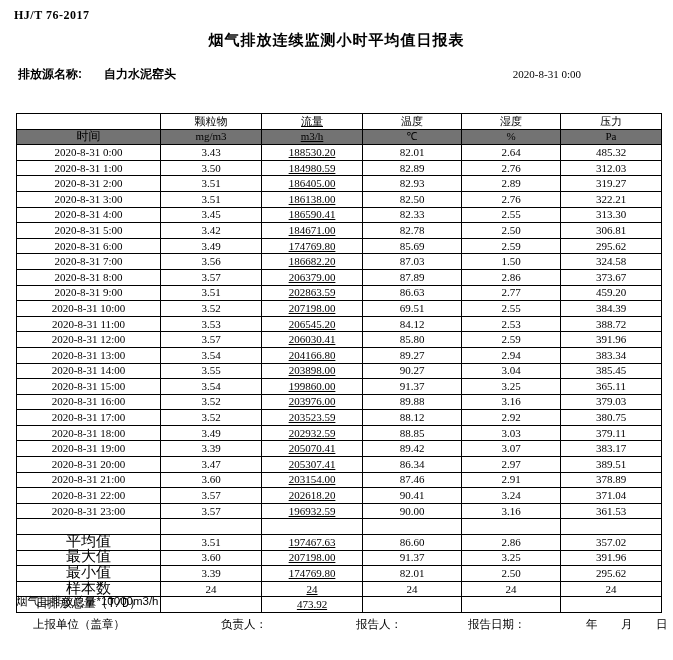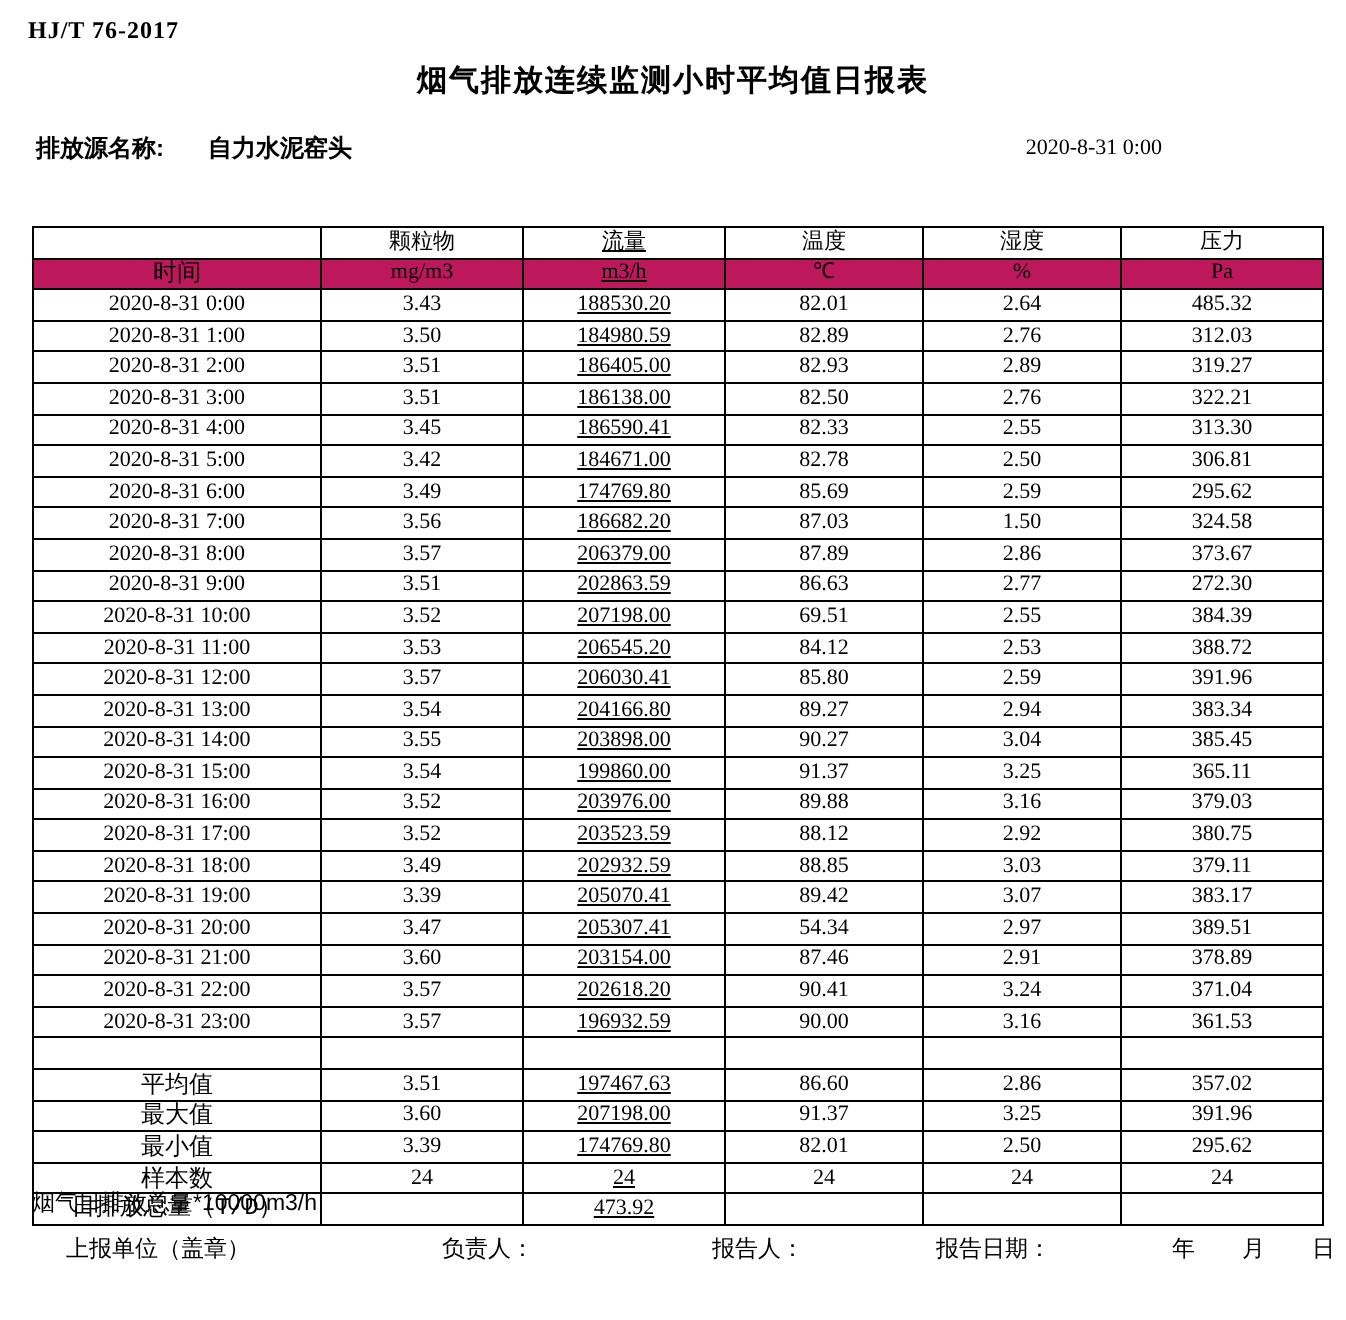--- a/index.html
+++ b/index.html
@@ -87,33 +87,33 @@
   .hdr-param {
     font-family: "Liberation Sans", sans-serif;
     font-size: 12px;
     font-weight: normal;
     height: 25px;
   }
   .hdr-blank {
     height: 25px;
   }
   .unit-row td {
-    background: #be185d;
+    background: #737373;
     height: 17px;
   }
   .unit-row td.c0 {
     font-family: "Liberation Sans", sans-serif;
     font-size: 12px;
   }
   .spacer td {
     height: 11px;
   }
   .summary td.c0 {
-    font-family: Liberation Sans, sans-serif;
-    font-size: 12px;
+    font-family: Liberation Mono, monospace;
+    font-size: 15px;
   }
   .summary td {
     height: 16px;
   }
   .total-row td {
     height: 16px;
   }
   .total-row td.c0 {
     font-family: Liberation Mono, monospace;
     font-size: 12px;
@@ -251,21 +251,21 @@
         <td class="c3">87.89</td>
         <td class="c4">2.86</td>
         <td class="c5">373.67</td>
       </tr>
       <tr>
         <td class="c0">2020-8-31 9:00</td>
         <td class="c1">3.51</td>
         <td class="c2">202863.59</td>
         <td class="c3">86.63</td>
         <td class="c4">2.77</td>
-        <td class="c5">272.30</td>
+        <td class="c5">459.20</td>
       </tr>
       <tr>
         <td class="c0">2020-8-31 10:00</td>
         <td class="c1">3.52</td>
         <td class="c2">207198.00</td>
         <td class="c3">69.51</td>
         <td class="c4">2.55</td>
         <td class="c5">384.39</td>
       </tr>
       <tr>
@@ -337,21 +337,21 @@
         <td class="c1">3.39</td>
         <td class="c2">205070.41</td>
         <td class="c3">89.42</td>
         <td class="c4">3.07</td>
         <td class="c5">383.17</td>
       </tr>
       <tr>
         <td class="c0">2020-8-31 20:00</td>
         <td class="c1">3.47</td>
         <td class="c2">205307.41</td>
-        <td class="c3">54.34</td>
+        <td class="c3">86.34</td>
         <td class="c4">2.97</td>
         <td class="c5">389.51</td>
       </tr>
       <tr>
         <td class="c0">2020-8-31 21:00</td>
         <td class="c1">3.60</td>
         <td class="c2">203154.00</td>
         <td class="c3">87.46</td>
         <td class="c4">2.91</td>
         <td class="c5">378.89</td>

